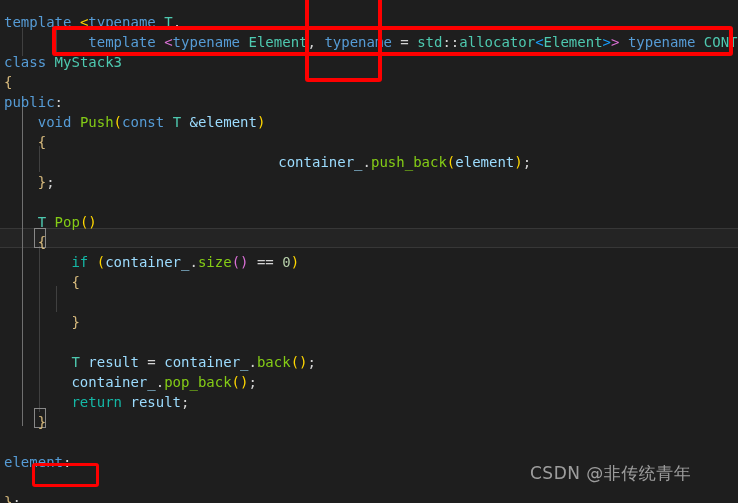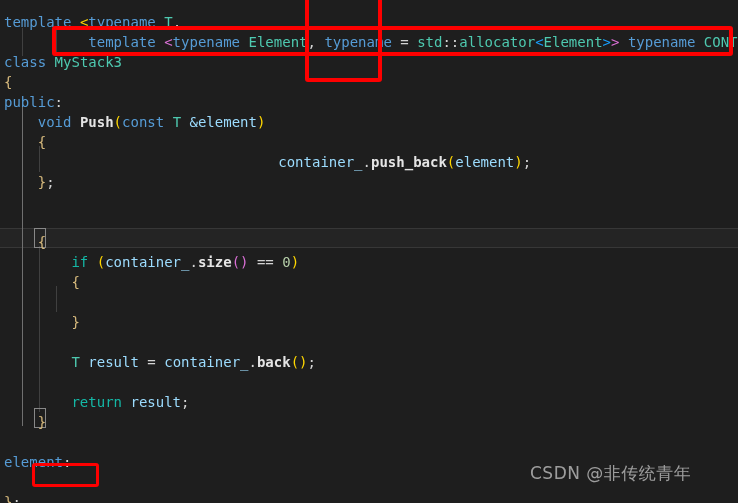--- a/index.html
+++ b/index.html
@@ -68,21 +68,21 @@
     position: absolute;
     border: 1px solid #888888;
     box-sizing: border-box;
     pointer-events: none;
   }
 
   
   .kw      { color: #569cd6; }   
   .ctl     { color: #14b8a6; }   
   .type    { color: #4ec9b0; }   
-  .fn      { color: #e5e5e5; font-weight: bold; }   
+  .fn      { color: #84cc16; }   
   .var     { color: #9cdcfe; }   
   .num     { color: #b5cea8; }   
   .punc    { color: #d4d4d4; }   
   .br0     { color: #ffd700; }   
   .br1     { color: #da70d6; }   
   .br2     { color: #179fff; }   
   .brace-o { color: #d7ba7d; }
 
   
   .anno-rect {
@@ -138,34 +138,36 @@
     <div class="code-line" style="top:112px;"><span class="txt">    <span class="kw">void</span> <span class="fn">Push</span><span class="br0">(</span><span class="kw">const</span> <span class="type">T</span> <span class="var">&amp;element</span><span class="br0">)</span></span></div>
 
     <div class="code-line" style="top:132px;"><span class="txt">    <span class="brace-o">{</span></span></div>
 
     <div class="code-line" style="top:152px;text-align:center;"><span class="txt">        <span class="var">container_</span><span class="punc">.</span><span class="fn">push_back</span><span class="br0">(</span><span class="var">element</span><span class="br0">)</span><span class="punc">;</span></span></div>
 
     <div class="code-line" style="top:172px;"><span class="txt">    <span class="brace-o">}</span><span class="punc">;</span></span></div>
 
     <div class="code-line" style="top:192px;"><span class="txt"></span></div>
 
+    <div class="code-line" style="top:212px;"><span class="txt">    <span class="type">T</span> <span class="fn">Pop</span><span class="br0">()</span></span></div>
 
     <div class="code-line" style="top:232px;"><span class="txt">    <span class="brace-o">{</span></span></div>
 
     <div class="code-line" style="top:252px;"><span class="txt">        <span class="ctl">if</span> <span class="br0">(</span><span class="var">container_</span><span class="punc">.</span><span class="fn">size</span><span class="br1">()</span> <span class="punc">==</span> <span class="num">0</span><span class="br0">)</span></span></div>
 
     <div class="code-line" style="top:272px;"><span class="txt">        <span class="brace-o">{</span></span></div>
 
 
     <div class="code-line" style="top:312px;"><span class="txt">        <span class="brace-o">}</span></span></div>
 
     <div class="code-line" style="top:332px;"><span class="txt"></span></div>
 
     <div class="code-line" style="top:352px;"><span class="txt">        <span class="type">T</span> <span class="var">result</span> <span class="punc">=</span> <span class="var">container_</span><span class="punc">.</span><span class="fn">back</span><span class="br0">()</span><span class="punc">;</span></span></div>
 
+    <div class="code-line" style="top:372px;"><span class="txt">        <span class="var">container_</span><span class="punc">.</span><span class="fn">pop_back</span><span class="br0">()</span><span class="punc">;</span></span></div>
 
     <div class="code-line" style="top:392px;"><span class="txt">        <span class="ctl">return</span> <span class="var">result</span><span class="punc">;</span></span></div>
 
     <div class="code-line" style="top:412px;"><span class="txt">    <span class="brace-o">}</span></span></div>
 
     <div class="code-line" style="top:432px;"><span class="txt"></span></div>
 
     <div class="code-line" style="top:452px;"><span class="txt"><span class="kw">element</span><span class="punc">:</span></span></div>
 
 

